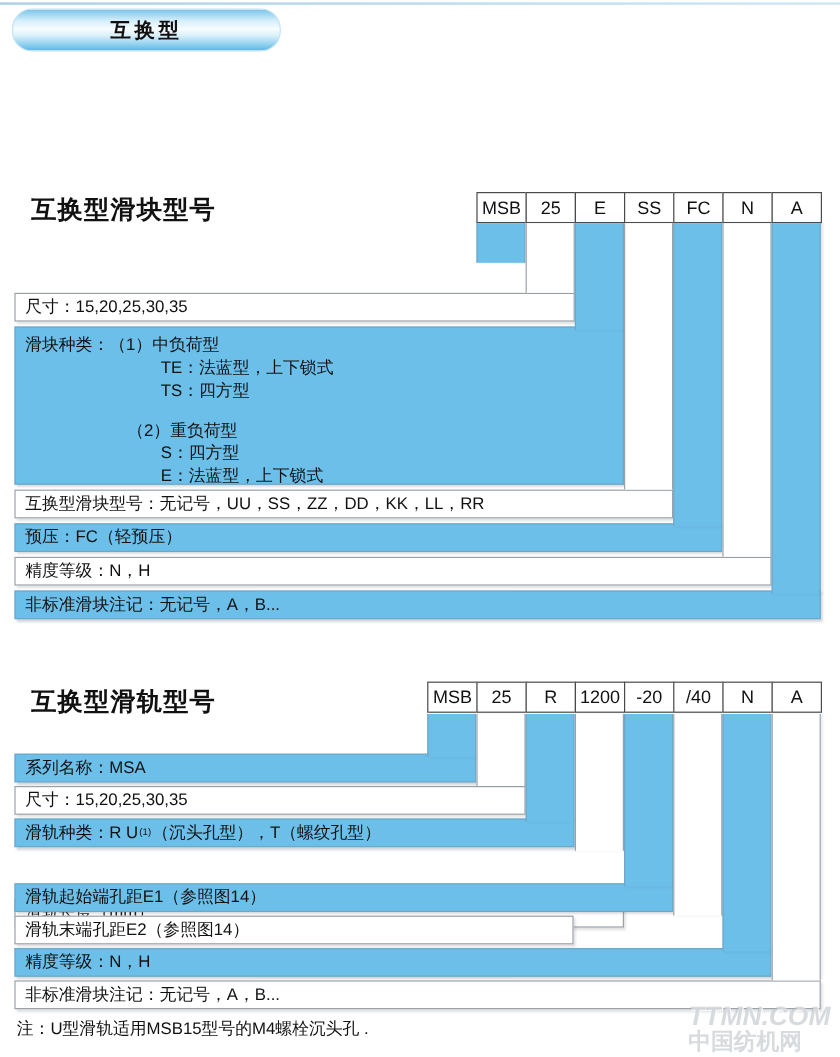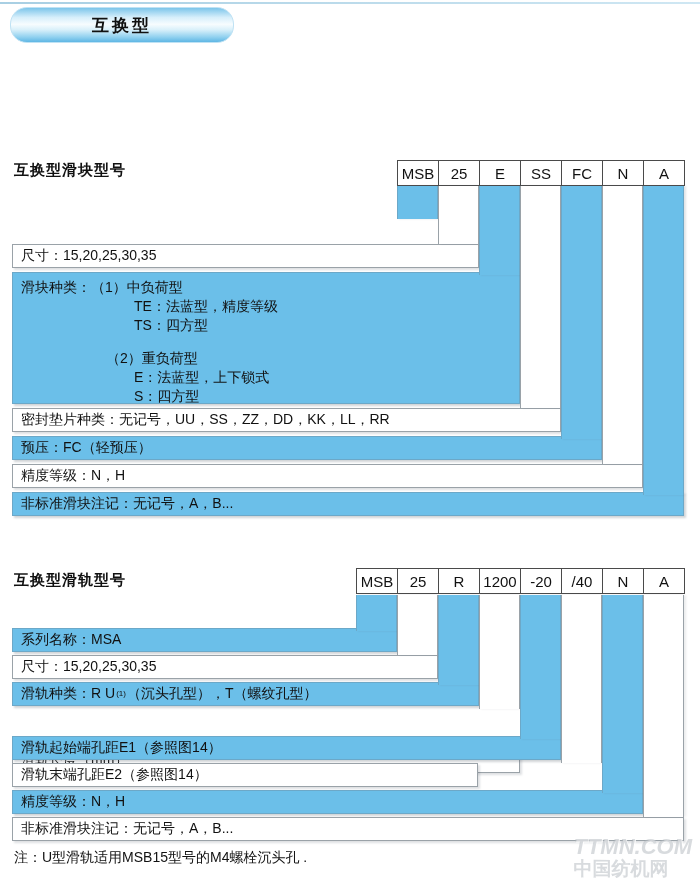--- a/index.html
+++ b/index.html
@@ -7,21 +7,21 @@
         font-family:"Liberation Sans","DejaVu Sans",sans-serif;color:#111;}
 
   .top-rule{position:absolute;left:0;top:2px;width:700px;height:2px;
             background:linear-gradient(90deg,#a8cfe3,#cfe7f3);}
 
   .badge{position:absolute;left:10px;top:7px;width:222px;height:34px;border-radius:17px;
          background:linear-gradient(180deg,#7cc5ea 0%,#d7effb 28%,#f7fcfe 48%,#d9f0fa 64%,#8fd0ef 86%,#5fb6e4 100%);
          border:1px solid #bfe2f4;display:flex;align-items:center;justify-content:center;
          font-size:17px;font-weight:bold;letter-spacing:3px;}
 
-  .section-title{position:absolute;left:14px;font-size:15px;font-weight:bold;letter-spacing:1px;}
+  .section-title{position:absolute;left:26px;font-size:21px;font-weight:bold;letter-spacing:1px;}
 
   .code-strip{position:absolute;display:flex;}
   .code-box{width:42px;height:26px;box-sizing:border-box;background:#fff;border:1px solid #4a4a4a;
             display:flex;align-items:center;justify-content:center;font-size:15px;}
   .code-box + .code-box{margin-left:-1px;}
 
   .col{position:absolute;width:41px;box-sizing:border-box;}
   .col.blue{background:#6bbfe9;border-left:1px solid rgba(110,140,160,.45);border-right:1px solid rgba(110,140,160,.45);
             box-shadow:2px 0 2px rgba(90,100,110,.18);z-index:2;}
   .col.white{background:#fff;border-left:1px solid #9aa2a8;border-right:1px solid #9aa2a8;
@@ -77,29 +77,29 @@
   <div class="col blue" style="left:479px;top:186px;height:89px;"></div>
   <div class="col white" style="left:520px;top:186px;height:222px;"></div>
   <div class="col blue" style="left:561px;top:186px;height:253px;"></div>
   <div class="col white" style="left:602px;top:186px;height:278px;"></div>
   <div class="col blue" style="left:643px;top:186px;height:309px;"></div>
 
   <div class="row white" style="top:244px;width:467px;">尺寸：15,20,25,30,35</div>
 
   <div class="row blue tall" style="top:272px;width:508px;">
     <div class="tline ind-a">滑块种类：（1）中负荷型</div>
-    <div class="tline ind-b">TE：法蓝型，精度等级</div>
+    <div class="tline ind-b">TE：法蓝型，上下锁式</div>
     <div class="tline ind-b">TS：四方型</div>
     <div class="tline blank"></div>
     <div class="tline ind-c">（2）重负荷型</div>
+    <div class="tline ind-b">S：四方型</div>
     <div class="tline ind-b">E：法蓝型，上下锁式</div>
-    <div class="tline ind-b">S：四方型</div>
   </div>
 
-  <div class="row white" style="top:408px;width:549px;">密封垫片种类：无记号，UU，SS，ZZ，DD，KK，LL，RR</div>
+  <div class="row white" style="top:408px;width:549px;">互换型滑块型号：无记号，UU，SS，ZZ，DD，KK，LL，RR</div>
   <div class="row blue" style="top:436px;width:590px;">预压：FC（轻预压）</div>
   <div class="row white" style="top:464px;width:631px;">精度等级：N，H</div>
   <div class="row blue" style="top:492px;width:672px;">非标准滑块注记：无记号，A，B...</div>
 
   <div class="section-title" style="top:571px;text-align:center;">互换型滑轨型号</div>
 
   <div class="code-strip" style="left:356px;top:568px;">
     <div class="code-box">MSB</div>
     <div class="code-box">25</div>
     <div class="code-box">R</div>

